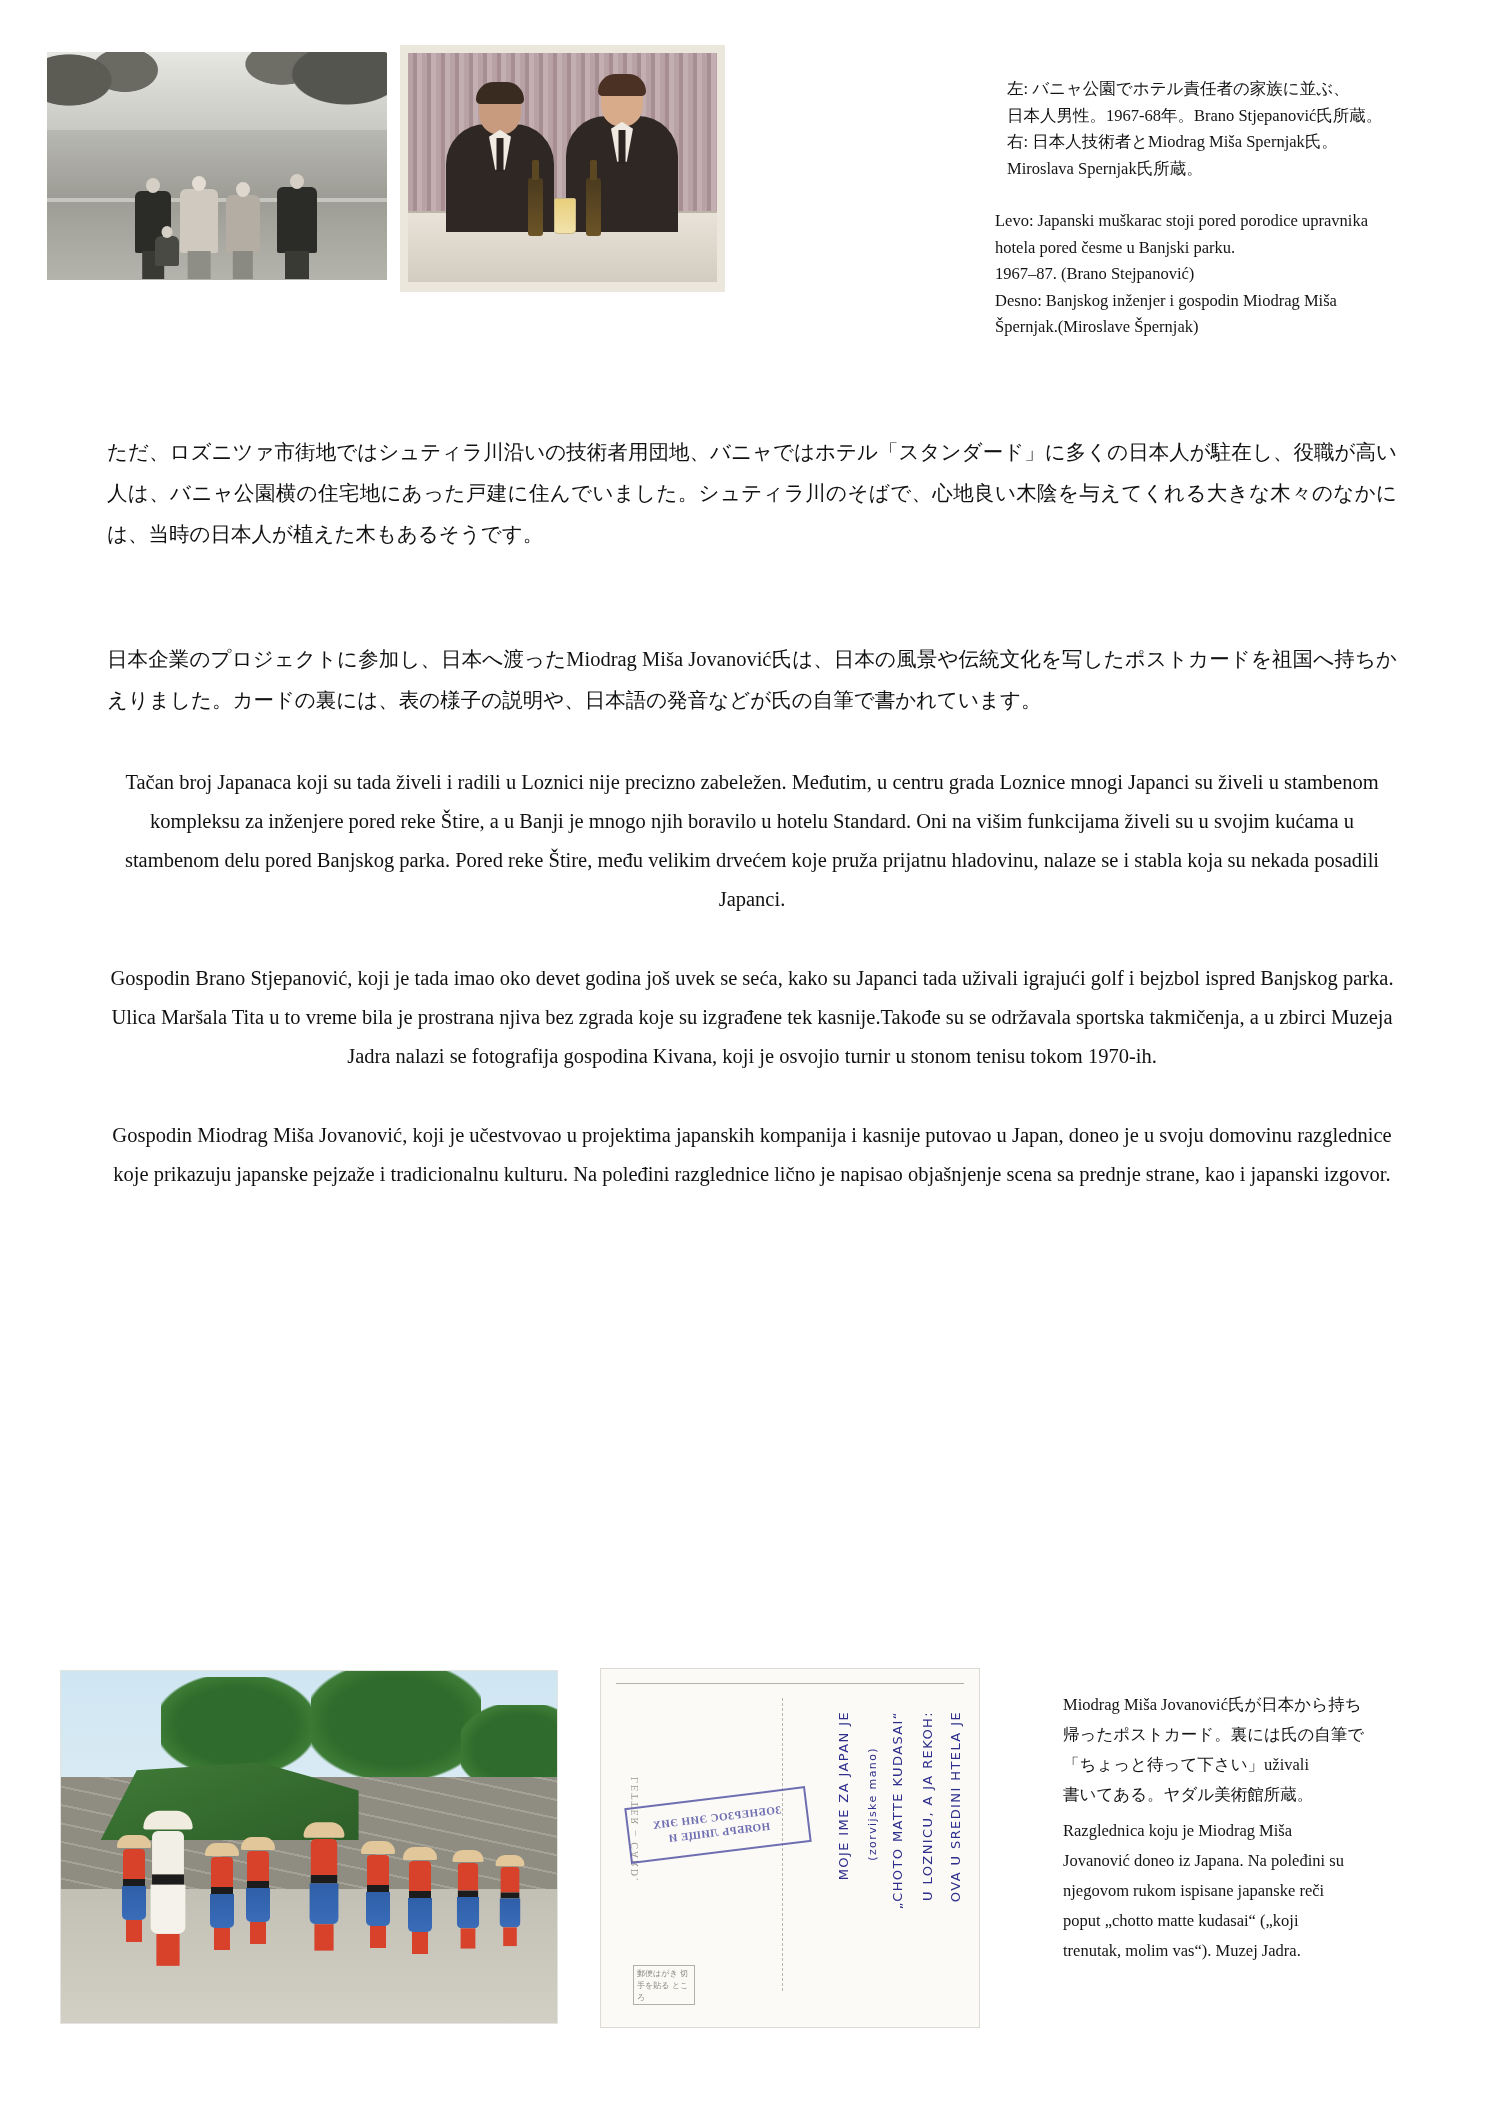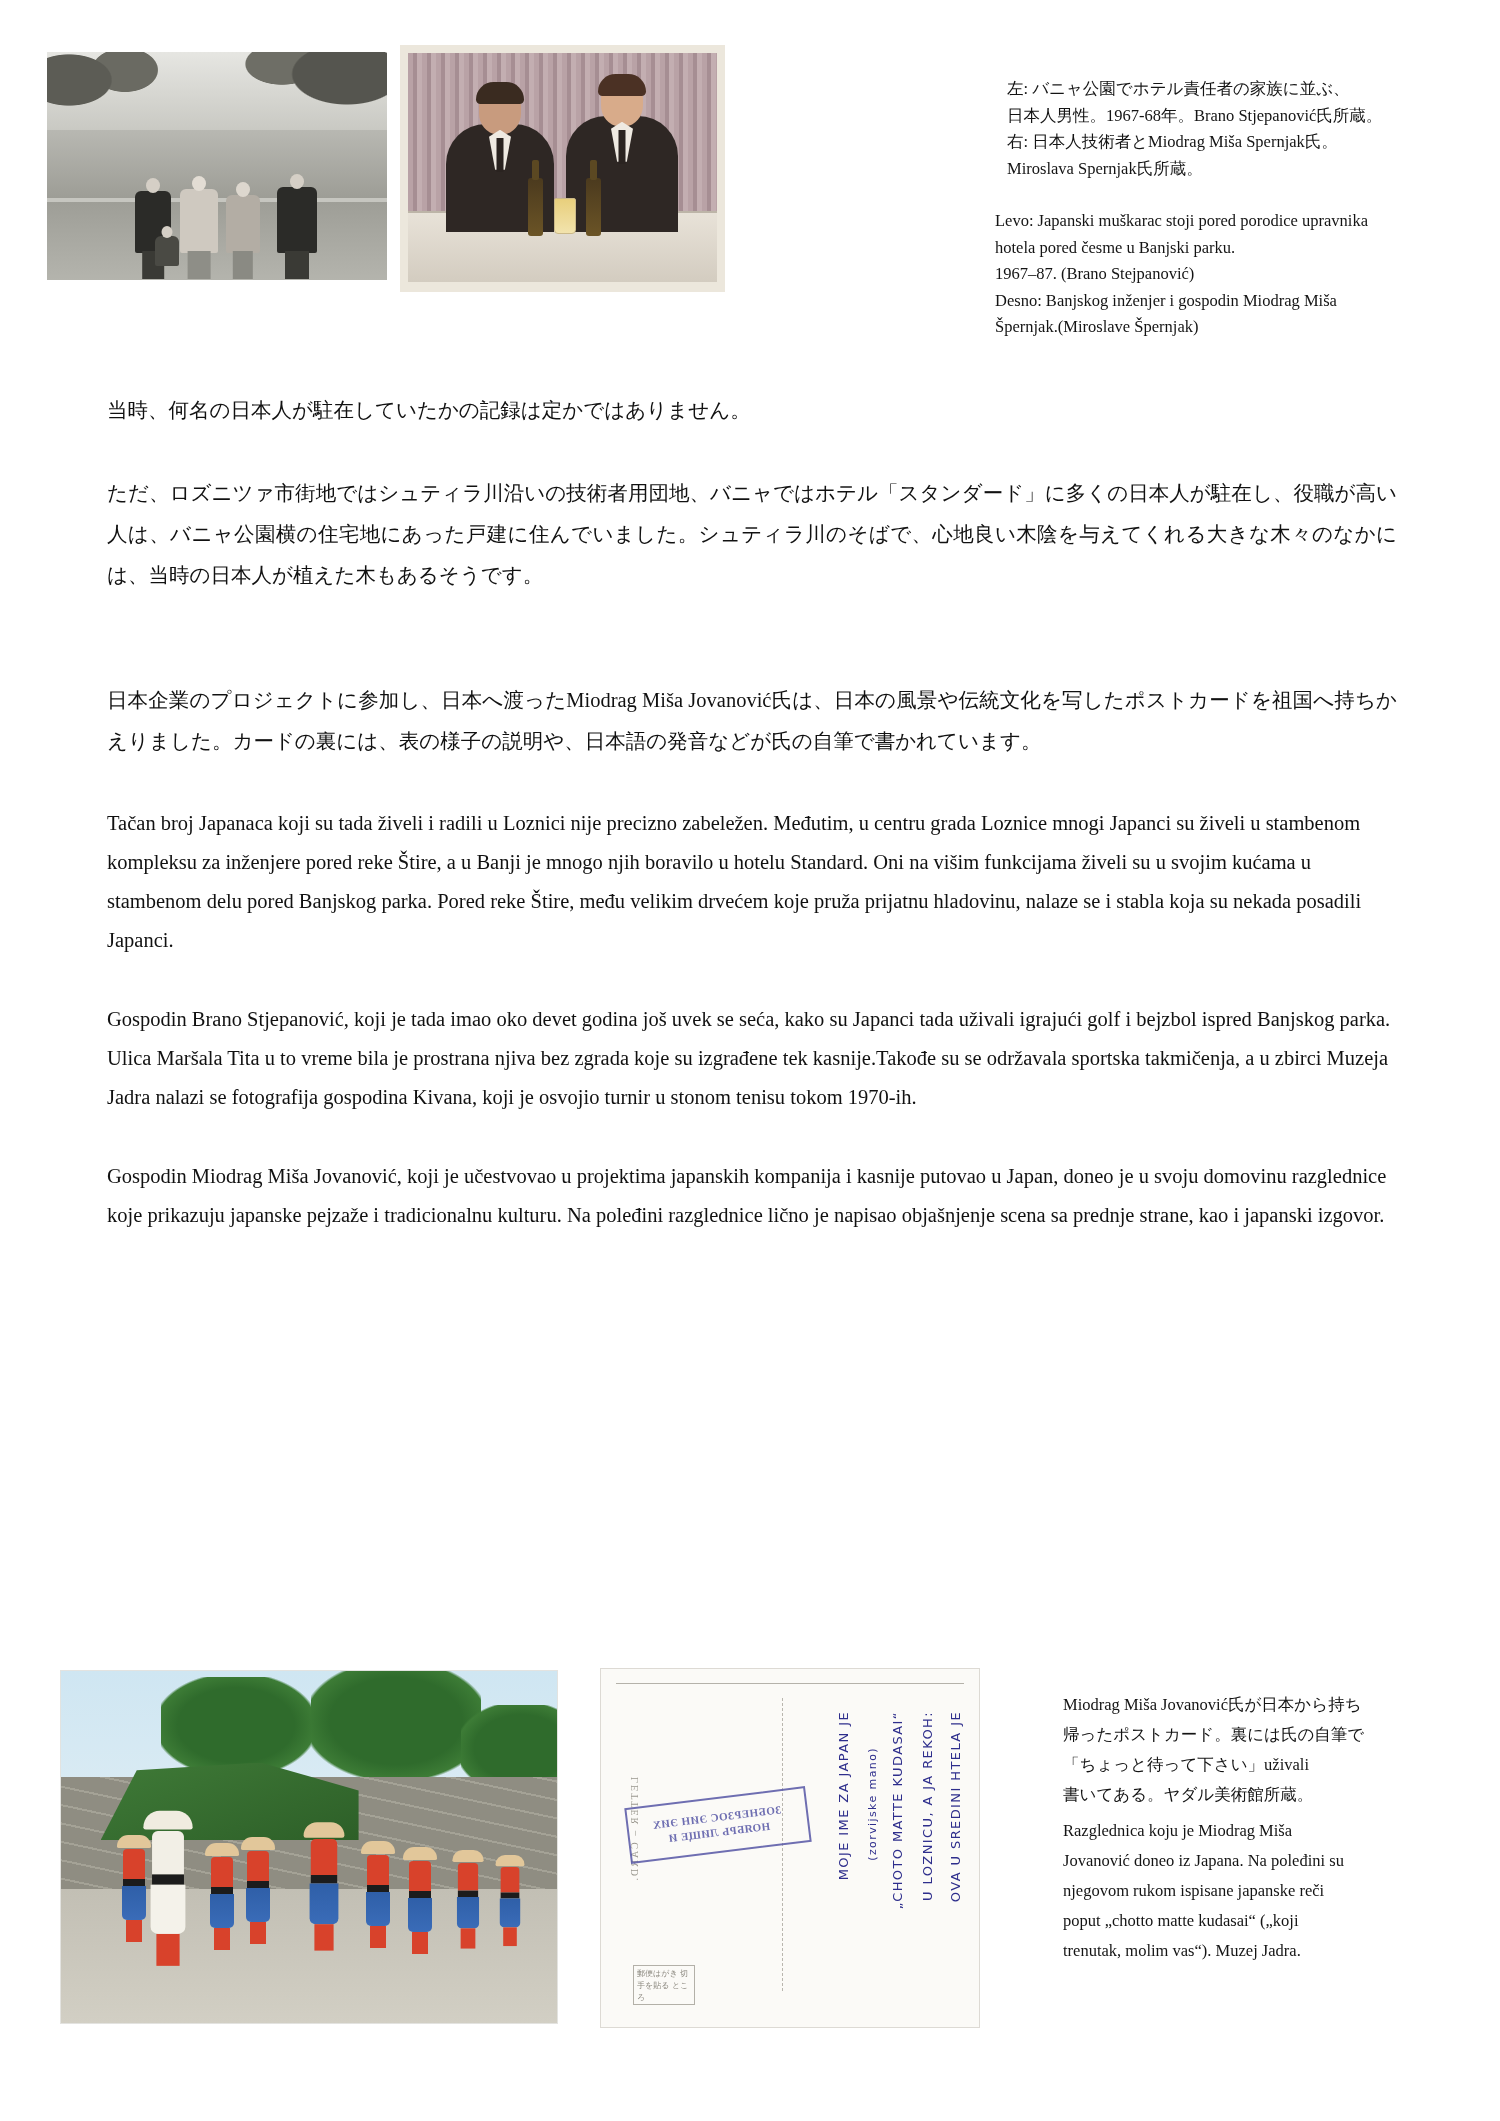--- a/index.html
+++ b/index.html
@@ -171,21 +171,21 @@
     margin: 0 0 0 0;
     font-size: 20.5px;
     line-height: 41px;
     text-align: justify;
     text-justify: inter-character;
   }
   p.sr {
     margin: 0;
     font-size: 20.5px;
     line-height: 39px;
-    text-align: left;
+    text-align: center;
   }
   .gap-sm { height: 40px; }
   .gap-md { height: 42px; }
 
   
   .photo-row-bottom {
     position: absolute;
     left: 0;
     top: 1660px;
     width: 1500px;
@@ -417,21 +417,20 @@
       <span class="cap-line">Levo: Japanski muškarac stoji pored porodice upravnika</span>
       <span class="cap-line">hotela pored česme u Banjski parku.</span>
       <span class="cap-line">1967–87. (Brano Stejpanović)</span>
       <span class="cap-line">Desno: Banjskog inženjer i gospodin Miodrag Miša</span>
       <span class="cap-line">Špernjak.(Miroslave Špernjak)</span>
     </p>
   </div>
 </div>
 
 <div class="body-text">
-  <p class="ja">当時、何名の日本人が駐在していたかの記録は定かではありません。</p>
   <div class="gap-md"></div>
   <p class="ja">ただ、ロズニツァ市街地ではシュティラ川沿いの技術者用団地、バニャではホテル「スタンダード」に多くの日本人が駐在し、役職が高い人は、バニャ公園横の住宅地にあった戸建に住んでいました。シュティラ川のそばで、心地良い木陰を与えてくれる大きな木々のなかには、当時の日本人が植えた木もあるそうです。</p>
   <div class="gap-md"></div>
   <div class="gap-md"></div>
   <p class="ja">日本企業のプロジェクトに参加し、日本へ渡ったMiodrag Miša Jovanović氏は、日本の風景や伝統文化を写したポストカードを祖国へ持ちかえりました。カードの裏には、表の様子の説明や、日本語の発音などが氏の自筆で書かれています。</p>
   <div class="gap-md"></div>
   <p class="sr">Tačan broj Japanaca koji su tada živeli i radili u Loznici nije precizno zabeležen. Međutim, u centru grada Loznice mnogi Japanci su živeli u stambenom kompleksu za inženjere pored reke Štire, a u Banji je mnogo njih boravilo u hotelu Standard. Oni na višim funkcijama živeli su u svojim kućama u stambenom delu pored Banjskog parka. Pored reke Štire, među velikim drvećem koje pruža prijatnu hladovinu, nalaze se i stabla koja su nekada posadili Japanci.</p>
   <div class="gap-sm"></div>
   <p class="sr">Gospodin Brano Stjepanović, koji je tada imao oko devet godina  još uvek se seća, kako su Japanci tada uživali igrajući golf i bejzbol ispred Banjskog parka. Ulica Maršala Tita u to vreme bila je prostrana njiva bez zgrada koje su izgrađene tek kasnije.Takođe su se održavala sportska takmičenja, a u zbirci Muzeja Jadra nalazi se fotografija gospodina Kivana, koji je osvojio turnir u stonom tenisu tokom 1970-ih.</p>
   <div class="gap-sm"></div>

